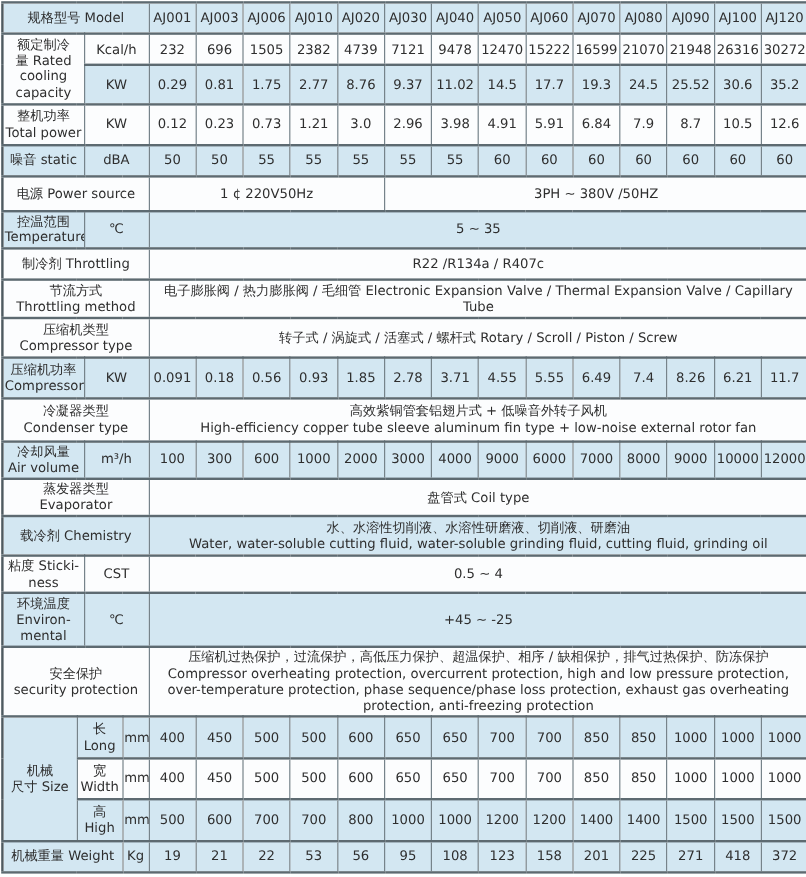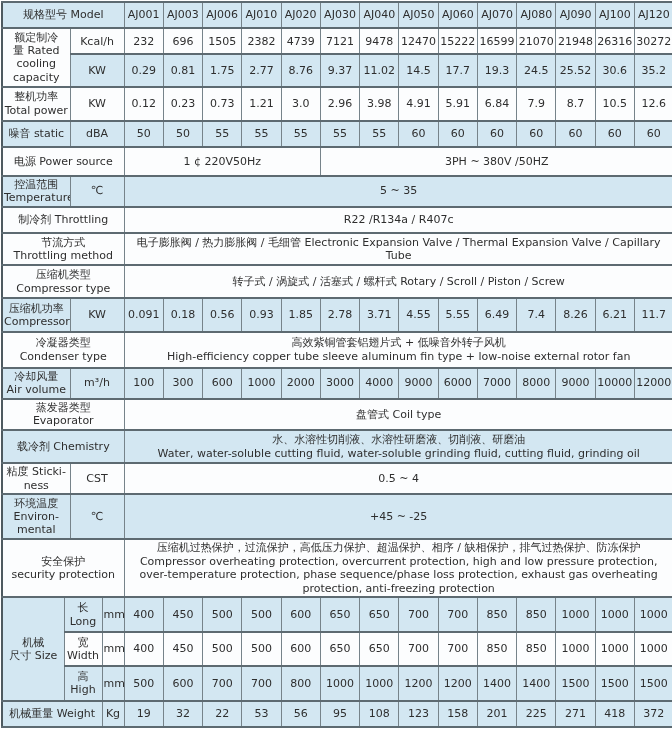--- a/index.html
+++ b/index.html
@@ -297,21 +297,21 @@
         <td class="shade" data-name="value-cell">1400</td>
         <td class="shade" data-name="value-cell">1400</td>
         <td class="shade" data-name="value-cell">1500</td>
         <td class="shade" data-name="value-cell">1500</td>
         <td class="shade" data-name="value-cell">1500</td>
       </tr>
       <tr data-name="row-weight" style="height: 26px;">
         <td colspan="3" class="shade" data-name="row-label">机械重量 Weight</td>
         <td colspan="1" class="shade" data-name="unit-label">Kg</td>
         <td class="shade" data-name="value-cell">19</td>
-        <td class="shade" data-name="value-cell">32</td>
+        <td class="shade" data-name="value-cell">21</td>
         <td class="shade" data-name="value-cell">22</td>
         <td class="shade" data-name="value-cell">53</td>
         <td class="shade" data-name="value-cell">56</td>
         <td class="shade" data-name="value-cell">95</td>
         <td class="shade" data-name="value-cell">108</td>
         <td class="shade" data-name="value-cell">123</td>
         <td class="shade" data-name="value-cell">158</td>
         <td class="shade" data-name="value-cell">201</td>
         <td class="shade" data-name="value-cell">225</td>
         <td class="shade" data-name="value-cell">271</td>

